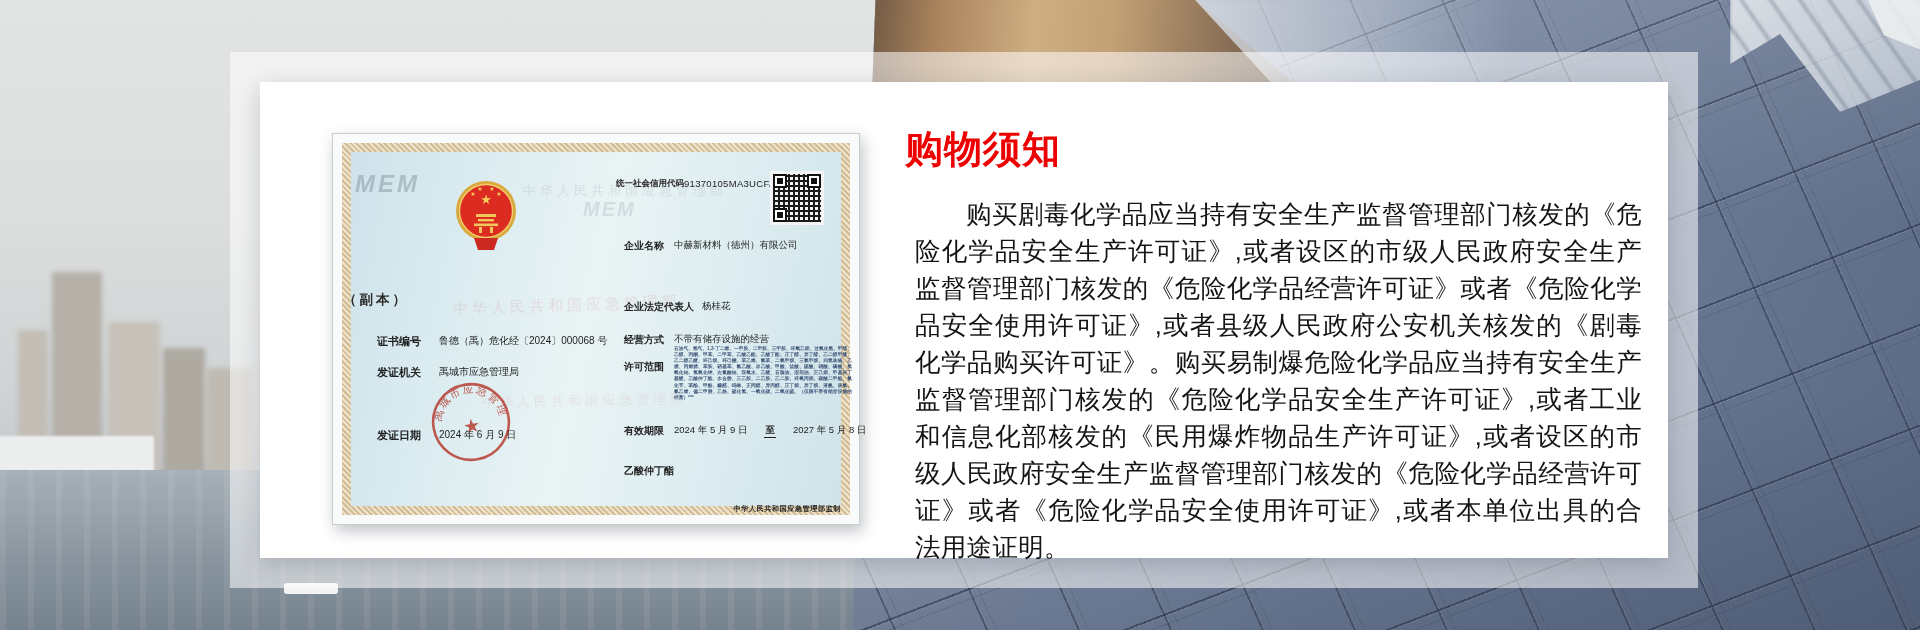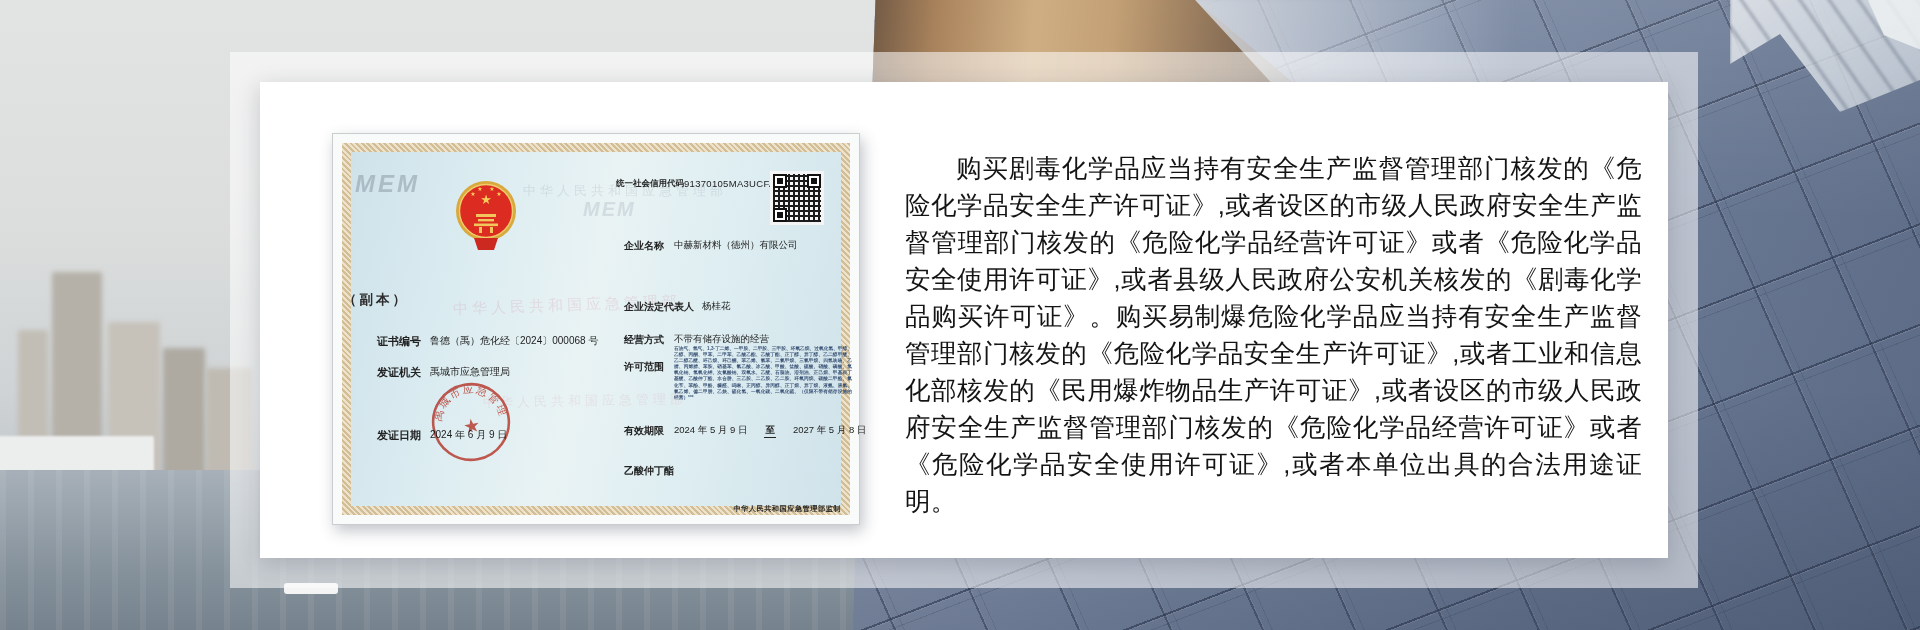--- a/index.html
+++ b/index.html
@@ -78,21 +78,21 @@
   .credit .lbl{font-size:8.5px;}
   .credit .val{font-size:9.5px;letter-spacing:.3px;}
   .qr{position:absolute;left:440px;top:40px;width:48px;height:48px;background:
       repeating-linear-gradient(0deg,#1b1b1b 0 2.5px,transparent 2.5px 5px),
       repeating-linear-gradient(90deg,#1b1b1b 0 2.5px,#f4f4f4 2.5px 5px);outline:3px solid #f4f4f4;}
   .finder{position:absolute;width:10px;height:10px;border:2.5px solid #111;background:#fff;}
   .finder::after{content:"";position:absolute;inset:2px;background:#111;}
   .f-tl{left:0;top:0;} .f-tr{right:0;top:0;} .f-bl{left:0;bottom:0;}
   .lrow .lbl{font-size:11px;}
   .lrow .val{font-size:10px;}
-  .lrow{gap:9px;}
+  .lrow{gap:18px;}
   .row-certno{left:44px;top:200px;}
   .row-issuer{left:44px;top:231px;}
   .row-issuedate{left:44px;top:294px;}
   .rrow .lbl{font-size:10px;}
   .rrow .val{font-size:9.5px;}
   .rrow{gap:10px;}
   .row-company{left:291px;top:105px;}
   .row-address{left:291px;top:130px;}
   .row-address .val{font-size:8.2px;line-height:11px;white-space:normal;width:186px;}
   .row-legal{left:291px;top:166px;gap:8px;}
@@ -103,21 +103,21 @@
   .row-valid{left:291px;top:290px;}
   .zhi{font-weight:bold;border-bottom:1.5px solid #222;padding:0 1px;margin:0 7px;}
   .row-extend{left:291px;top:330px;}
   .cert-footer{position:absolute;right:18px;bottom:10px;font-size:7.2px;font-weight:bold;color:#222;letter-spacing:.5px;}
   .stamp{position:absolute;left:95px;top:245px;width:86px;height:86px;opacity:.82;
     transform:rotate(-10deg);mix-blend-mode:multiply;}
 
   
   .notice{position:absolute;left:645px;top:44px;width:737px;}
   .notice h1{margin:0;font-size:38px;line-height:46px;font-weight:bold;color:#ec0000;letter-spacing:1px;}
-  .notice p{margin:24px 0 0 0;font-size:25.5px;line-height:37px;color:#141414;
+  .notice p{margin:24px 0 0 10px;font-size:25.5px;line-height:37px;color:#141414;
     text-align:justify;text-indent:2em;letter-spacing:.3px;}
 </style>
 </head>
 <body>
 
 <div class="stage">
 
   <div class="bg-left">
     <div class="bldg b5"></div>
     <div class="bldg b1"></div>
@@ -226,18 +226,19 @@
           <text font-size="12.5" fill="#cf3a2c" letter-spacing="2">
             <textPath href="#stamp-arc" startOffset="6%">禹城市应急管理局</textPath>
           </text>
           <text x="50" y="62" text-anchor="middle" font-size="22" fill="#cf3a2c">★</text>
         </svg>
 
         <div class="cert-footer">中华人民共和国应急管理部监制</div>
       </div>
 
       <div class="notice">
+        <h1>购物须知</h1>
         <p>购买剧毒化学品应当持有安全生产监督管理部门核发的《危险化学品安全生产许可证》,或者设区的市级人民政府安全生产监督管理部门核发的《危险化学品经营许可证》或者《危险化学品安全使用许可证》,或者县级人民政府公安机关核发的《剧毒化学品购买许可证》。购买易制爆危险化学品应当持有安全生产监督管理部门核发的《危险化学品安全生产许可证》,或者工业和信息化部核发的《民用爆炸物品生产许可证》,或者设区的市级人民政府安全生产监督管理部门核发的《危险化学品经营许可证》或者《危险化学品安全使用许可证》,或者本单位出具的合法用途证明。</p>
       </div>
 
     </div>
   </div>
 </div>
 
 </body></html>

